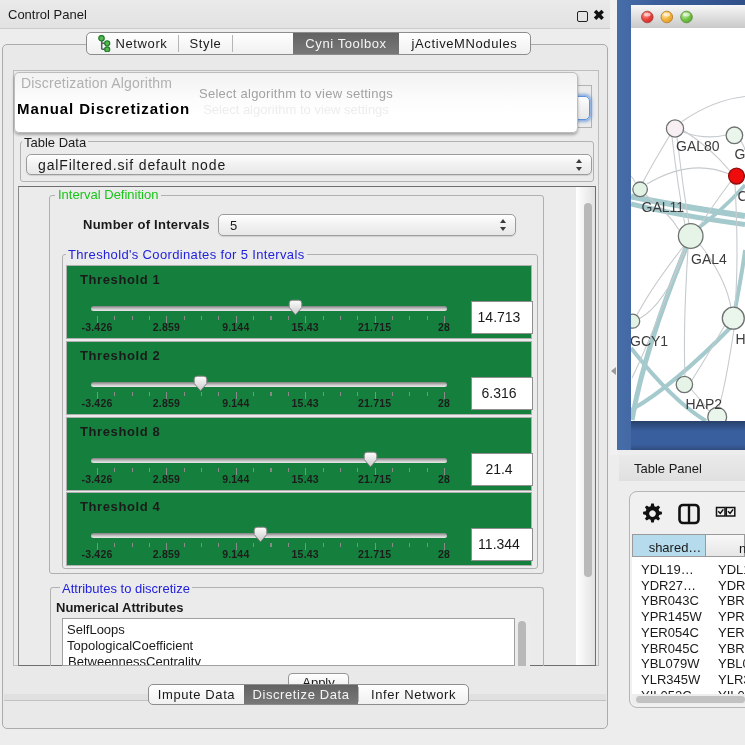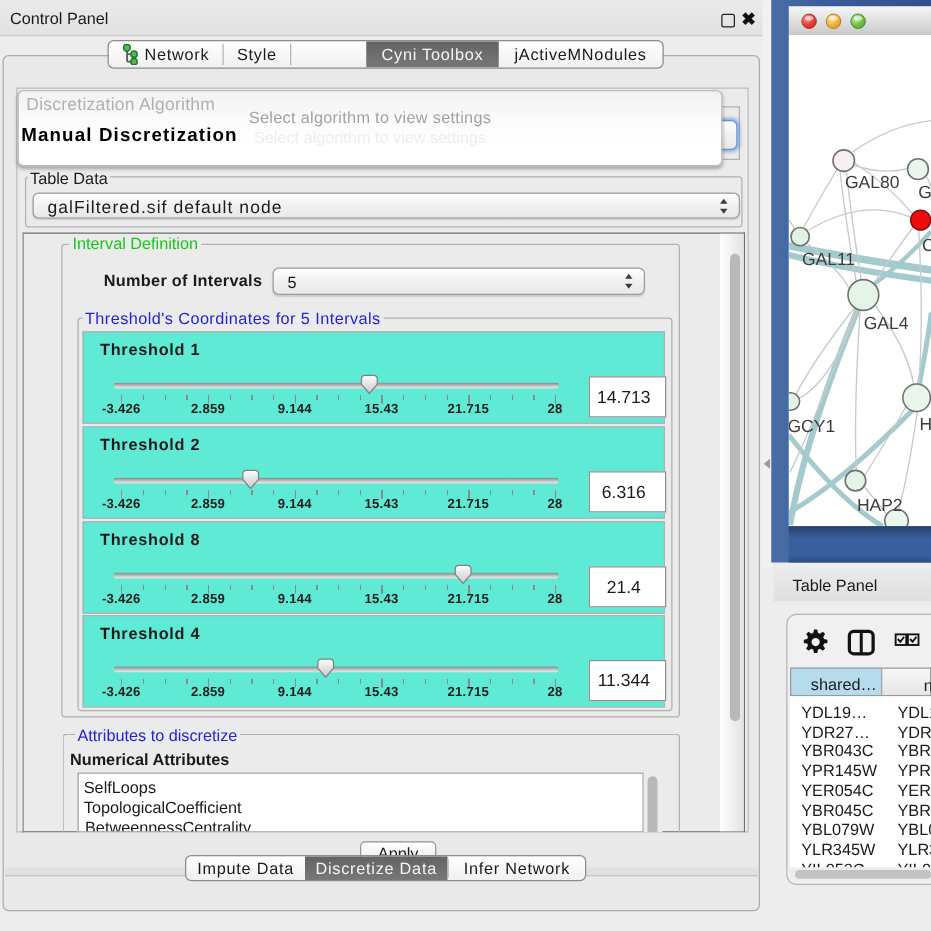--- a/index.html
+++ b/index.html
@@ -12,21 +12,21 @@
   .gtitle{position:absolute;top:-8px;left:6px;background:#ebebeb;padding:0 3px;line-height:14px;}
   
   .combo{position:absolute;border:1px solid #9c9c9c;border-radius:5px;
          background:linear-gradient(#ffffff,#f2f2f2 45%,#e8e8e8);
          box-shadow:0 1px 1px rgba(0,0,0,0.12);}
   .combo .ctext{position:absolute;left:11px;top:0;bottom:0;display:flex;align-items:center;}
   .arrows{position:absolute;right:7px;top:50%;transform:translateY(-50%);width:9px;height:14px;}
   .arrows:before{content:"";position:absolute;left:1px;top:1px;border:3.5px solid transparent;border-bottom:4.5px solid #3c3c3c;border-top:none;}
   .arrows:after{content:"";position:absolute;left:1px;bottom:1px;border:3.5px solid transparent;border-top:4.5px solid #3c3c3c;border-bottom:none;}
   
-  .thrbox{position:absolute;left:66px;width:464px;height:72px;border:1px solid #b0b0b0;background:#5eead4;}
+  .thrbox{position:absolute;left:66px;width:464px;height:72px;border:1px solid #b0b0b0;background:#15803d;}
   .thrbox .tlabel{position:absolute;left:13px;top:6px;font-weight:bold;letter-spacing:0.6px;}
   .track{position:absolute;left:24px;width:356px;top:40px;height:4px;border-radius:2.5px;
          background:linear-gradient(#9a9a9a,#cfcfcf 55%,#e8e8e8);border-top:1px solid #8b8b8b;}
   .ticksmin{position:absolute;left:30px;width:348px;top:50px;height:4px;
       background-image:repeating-linear-gradient(90deg,#8a8a8a 0,#8a8a8a 1px,transparent 1px,transparent 17.35px);}
   .ticksmaj{position:absolute;left:30px;width:348px;top:50px;height:7px;
       background-image:repeating-linear-gradient(90deg,#8a8a8a 0,#8a8a8a 1px,transparent 1px,transparent 69.4px);}
   .tl{position:absolute;top:54.5px;font-size:10.5px;font-weight:bold;color:#1c1c1c;transform:translateX(-50%);letter-spacing:0.2px;}
   .vbox{position:absolute;left:404px;top:35px;width:54px;height:31px;background:#fff;
         border:1px solid #8f8f8f;text-align:center;line-height:31px;padding-right:6px;font-size:14px;}

